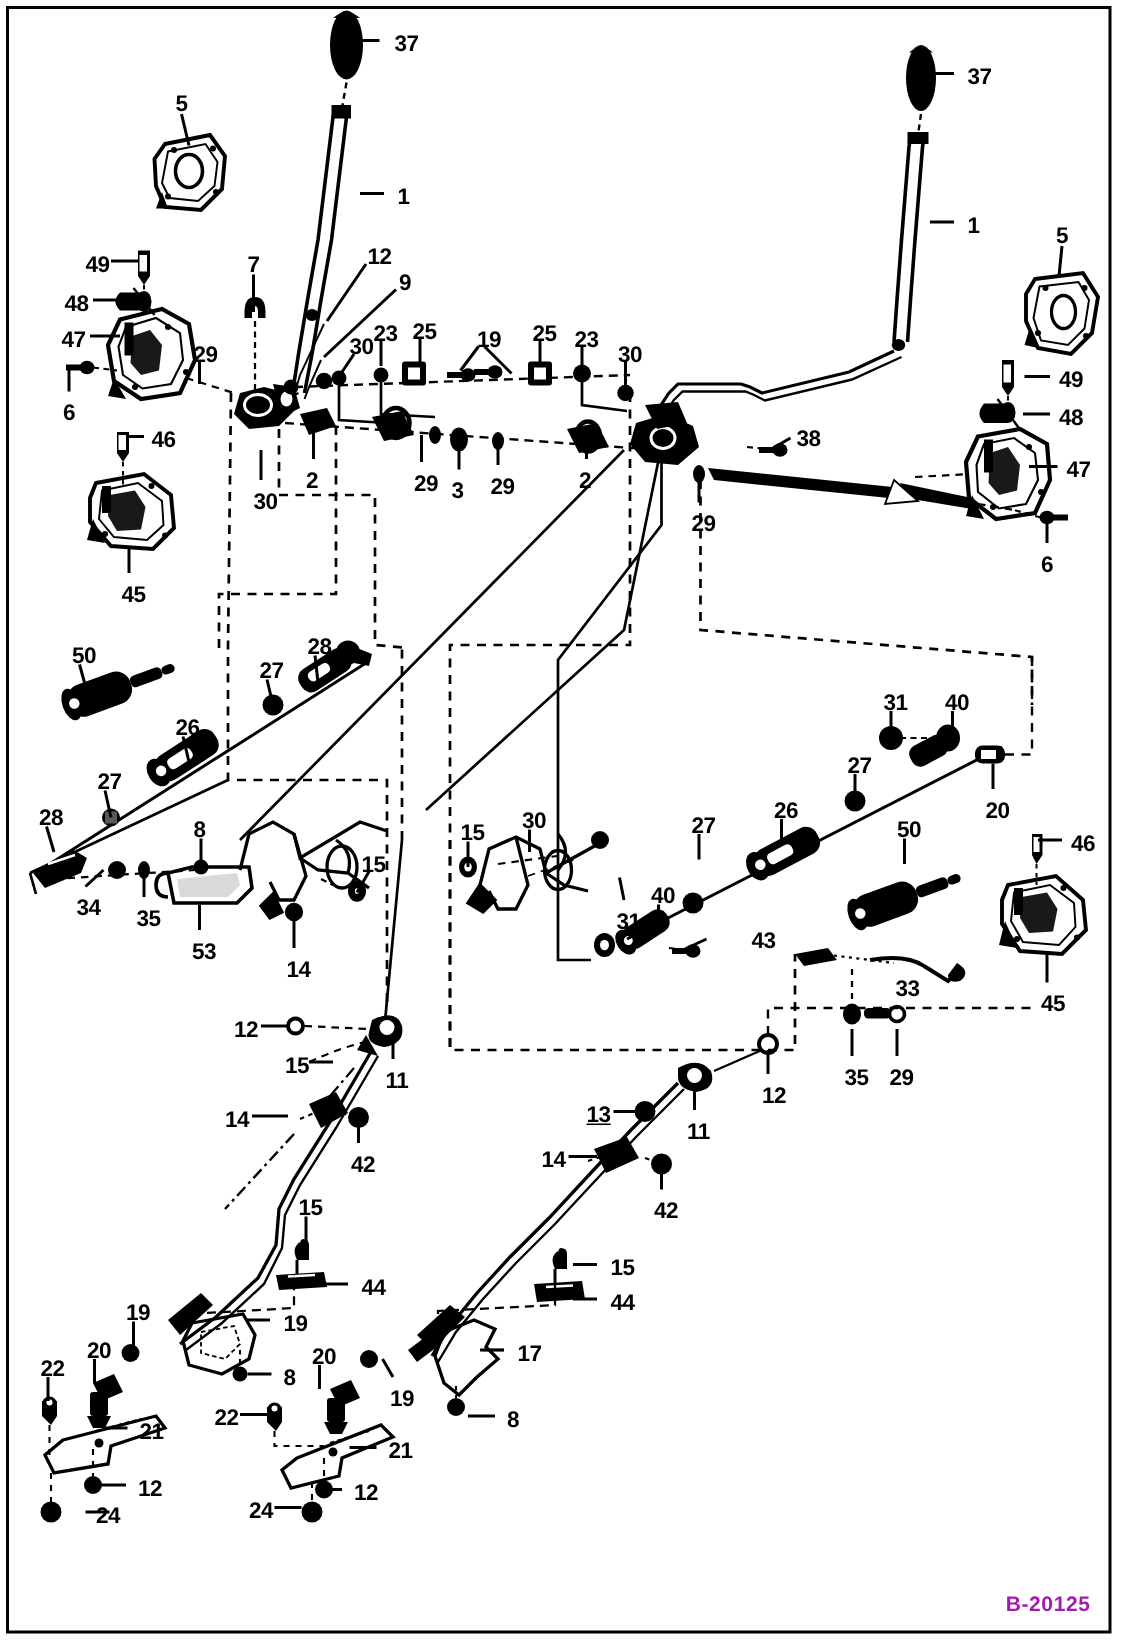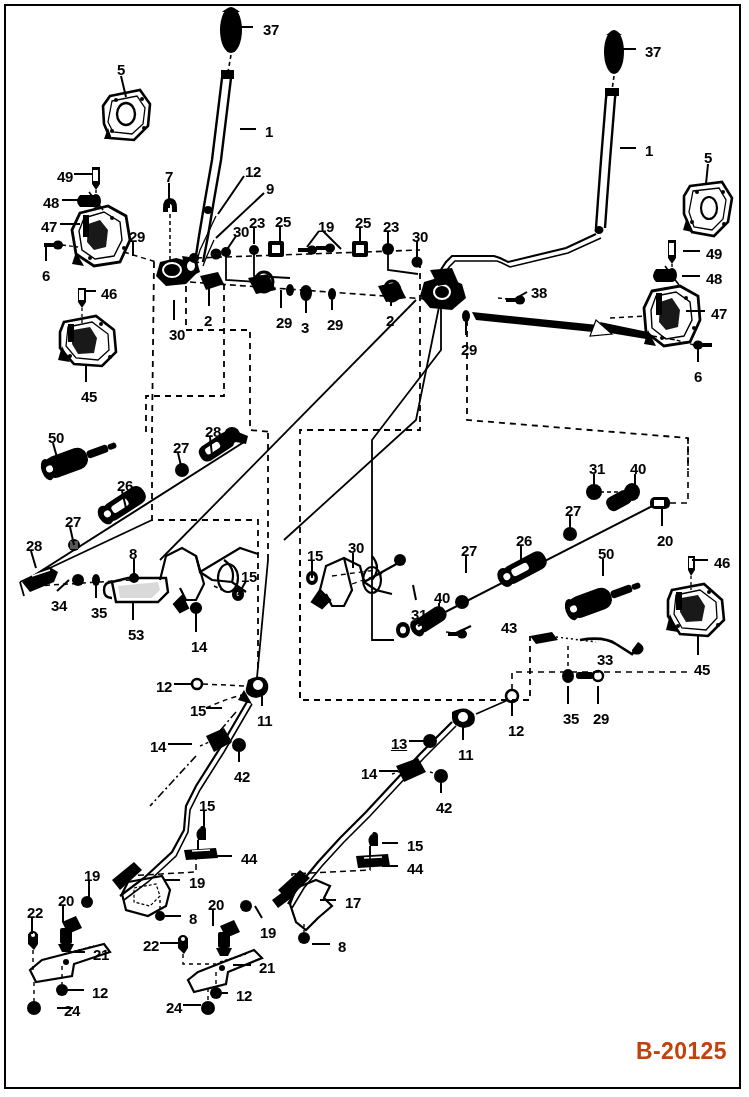--- a/index.html
+++ b/index.html
@@ -23,26 +23,26 @@
     font-family:"Liberation Sans",sans-serif;
     font-weight:bold;
     font-size:15px;
     color:#000;
     line-height:1;
     white-space:nowrap;
     letter-spacing:-0.3px;
   }
   #partno{
     position:absolute;
-    right:22px;bottom:32px;
+    right:22px;bottom:20px;
     font-family:"Liberation Sans",sans-serif;
     font-weight:bold;
-    font-size:23px;
+    font-size:14px;
     letter-spacing:0.4px;
-    color:#c2410c;
+    color:#a21caf;
   }
 </style>
 </head>
 <body>
 
 <div id="sheet">
 
   <div id="frame"></div>
 
   <svg id="canvas" viewBox="0 0 749 1097" xmlns="http://www.w3.org/2000/svg">

